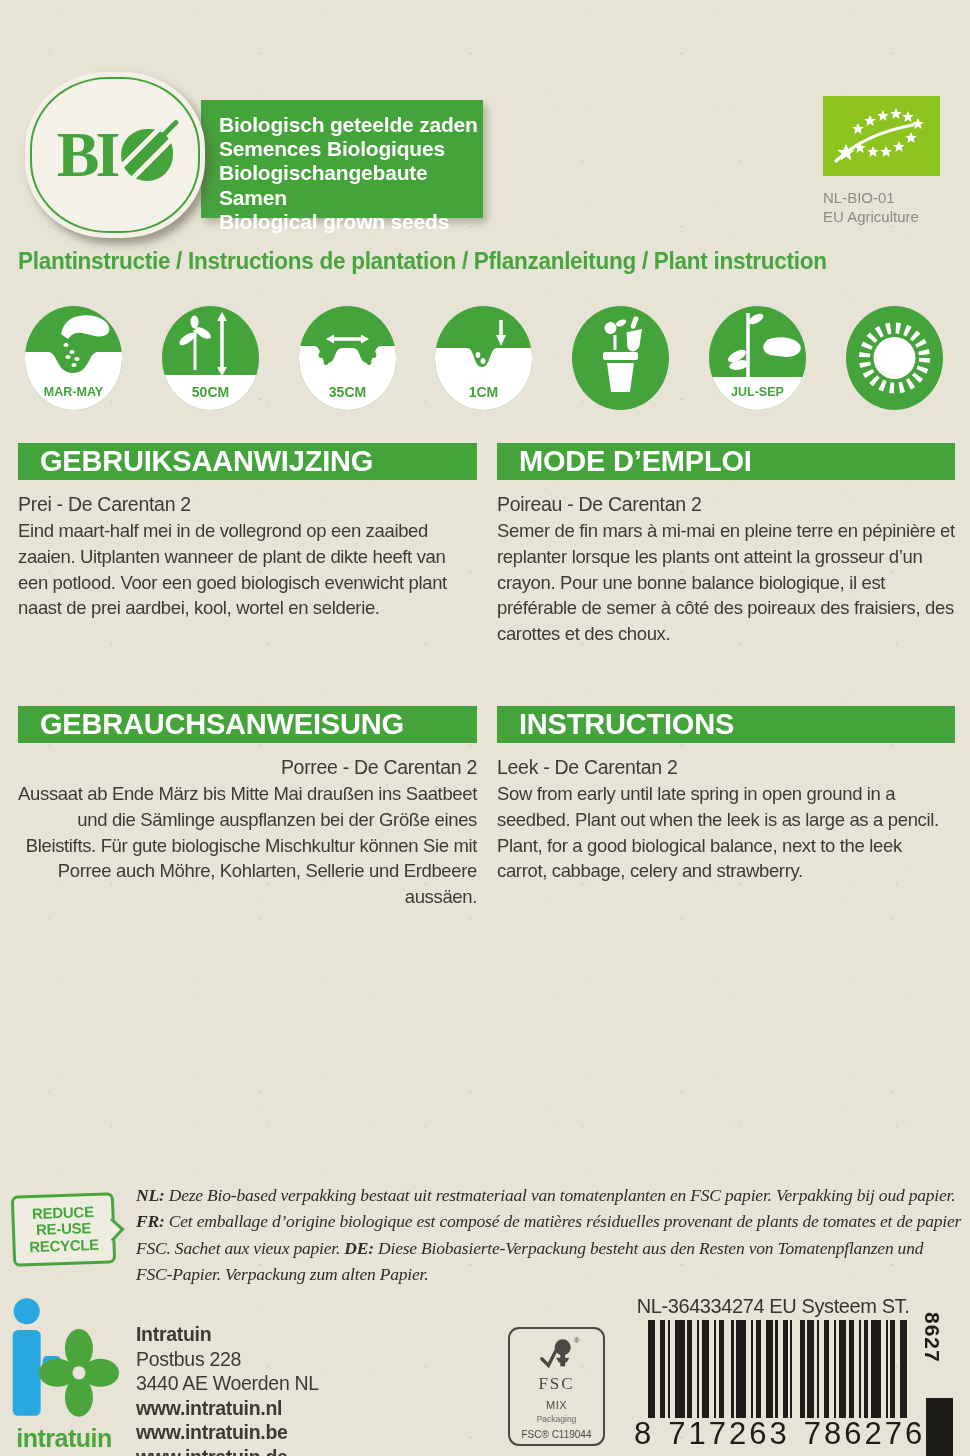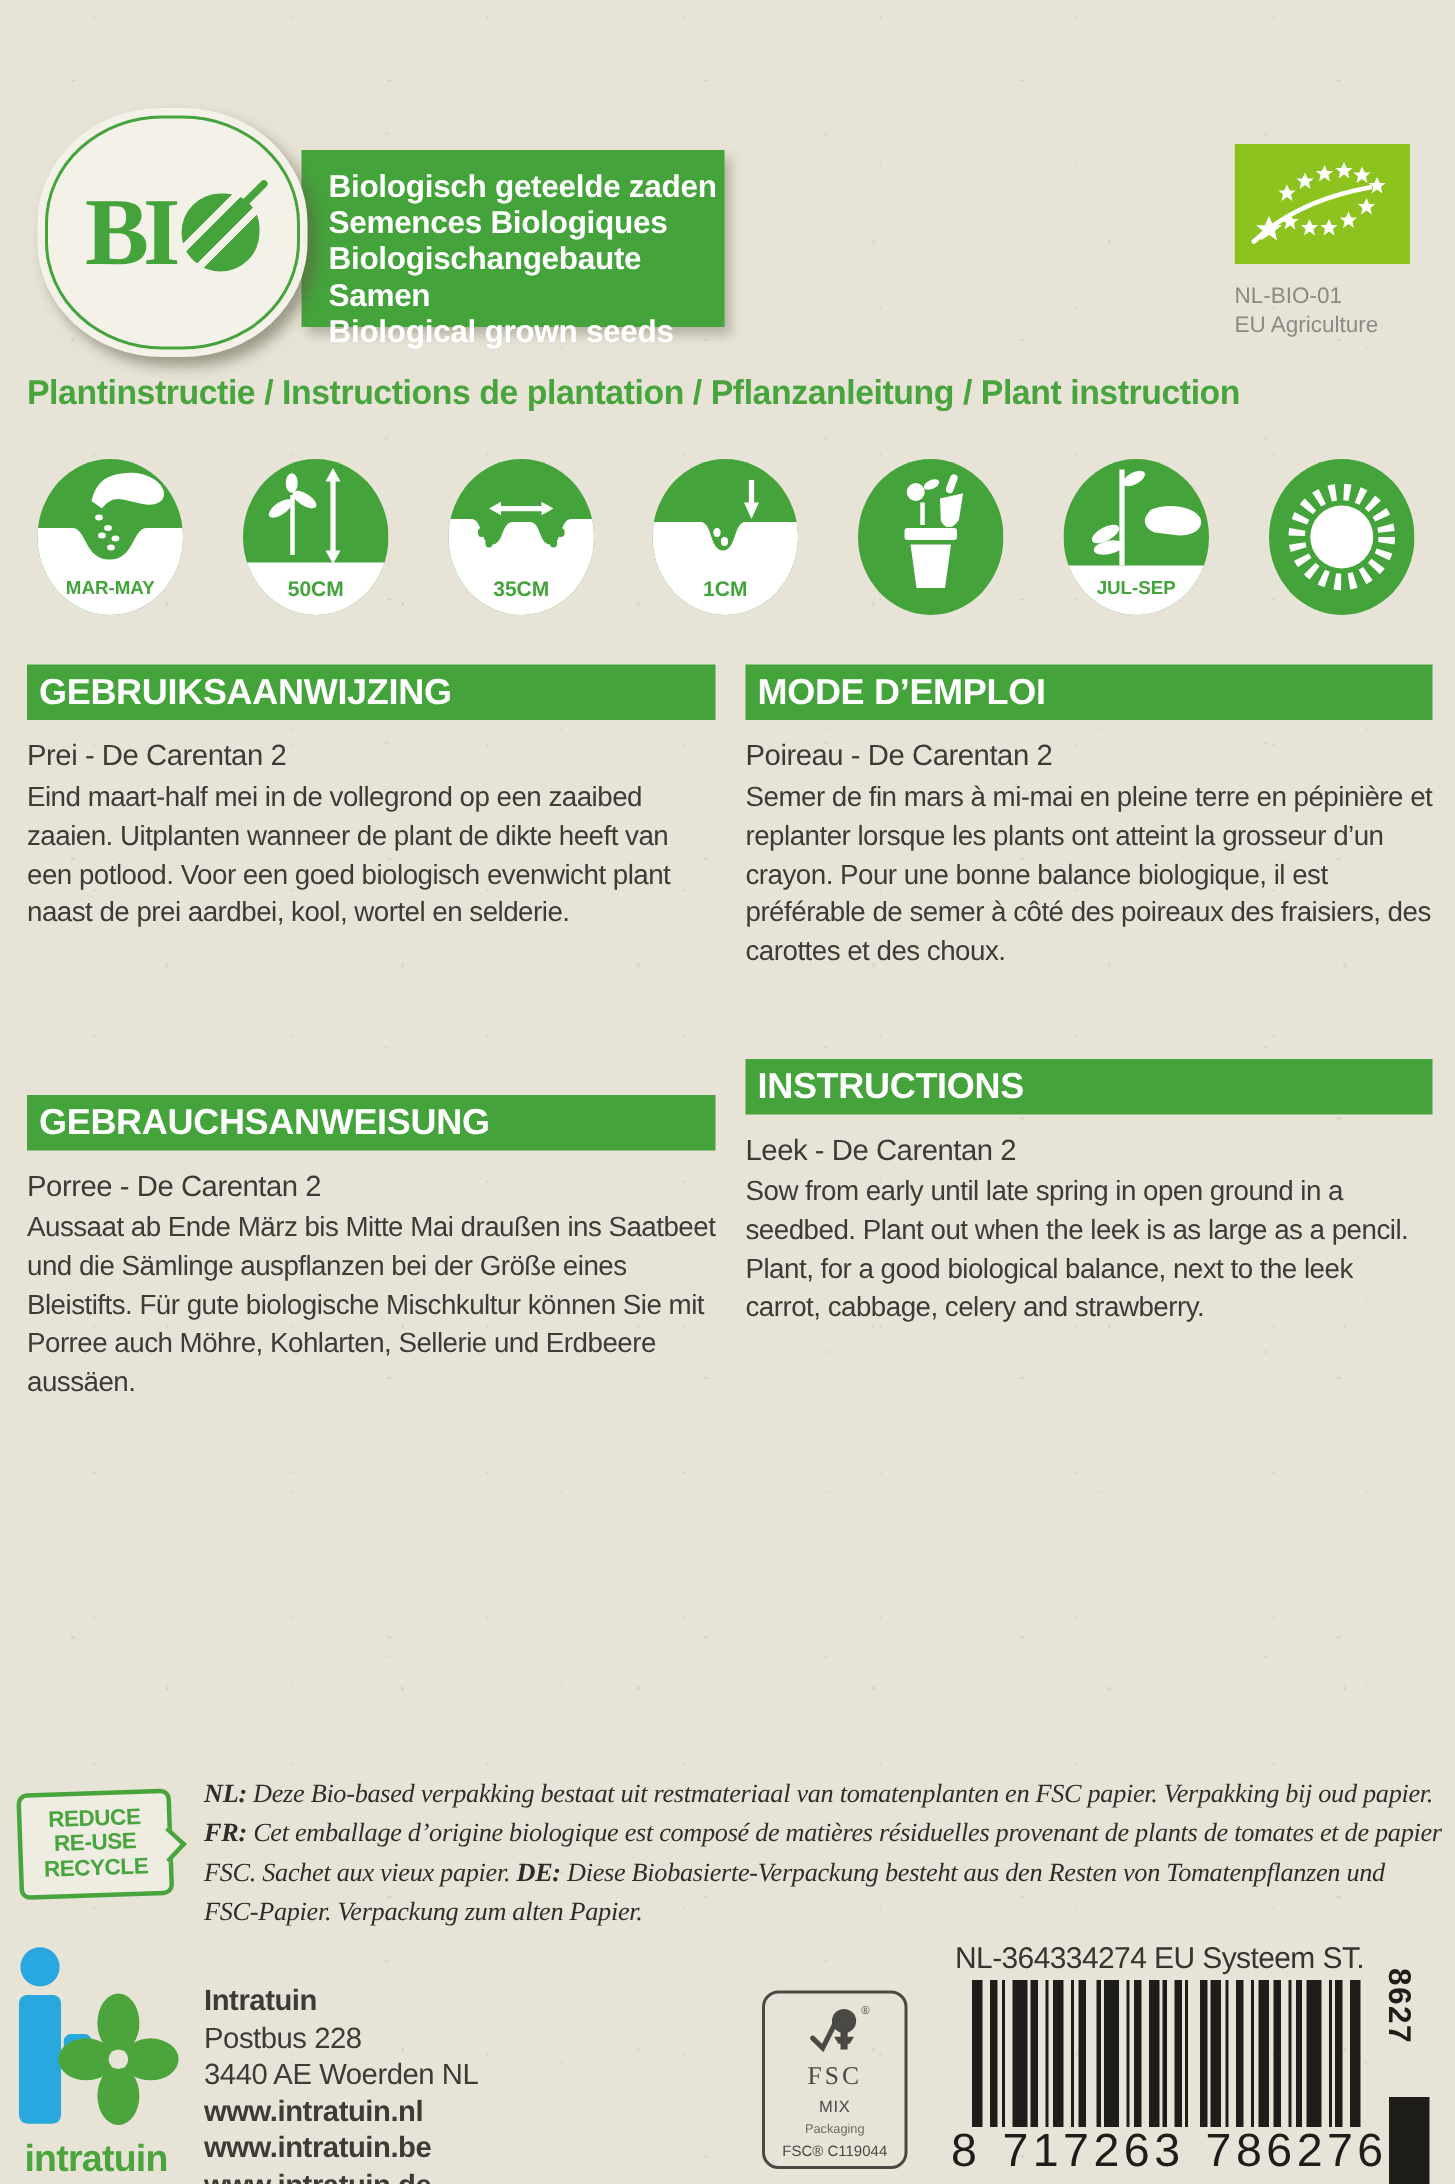--- a/index.html
+++ b/index.html
@@ -55,25 +55,25 @@
 
   
   .icons-row { left:25px; top:306px; width:918px; display:flex; justify-content:space-between; }
   .picon { width:97px; height:104px; }
   .picon text { font-weight:700; fill:#45A33C; font-family:"Liberation Sans",sans-serif; }
 
   
   .section { width:459px; }
   .sec-nl { left:18px;  top:443px; }
   .sec-fr { left:497px; top:443px; width:458px; }
-  .sec-de { left:18px;  top:730px; }
+  .sec-de { left:18px;  top:706px;text-align:right; }
   .sec-en { left:497px; top:706px; width:458px; }
   .sec-header {
-    height:37px; background:#45A33C; color:#fff; font-weight:700; font-size:24px;
-    letter-spacing:-0.2px; padding-left:8px; display:flex; align-items:center;
+    height:37px; background:#45A33C; color:#fff; font-weight:700; font-size:29px;
+    letter-spacing:-0.2px; padding-left:22px; display:flex; align-items:center;
   }
   .sec-variety { margin-top:13px; font-size:19.5px; letter-spacing:-0.3px; }
   .sec-body { margin-top:2px; font-size:18.5px; line-height:25.8px; letter-spacing:-0.35px; }
 
   
   .stamp {
     left:12px; top:1194px; width:103px; height:71px;
     background:#EFEDE2; border:3px solid #48A53E; border-radius:7px;
     transform:rotate(-2deg); z-index:2;
     display:flex; flex-direction:column; justify-content:center; align-items:center;

